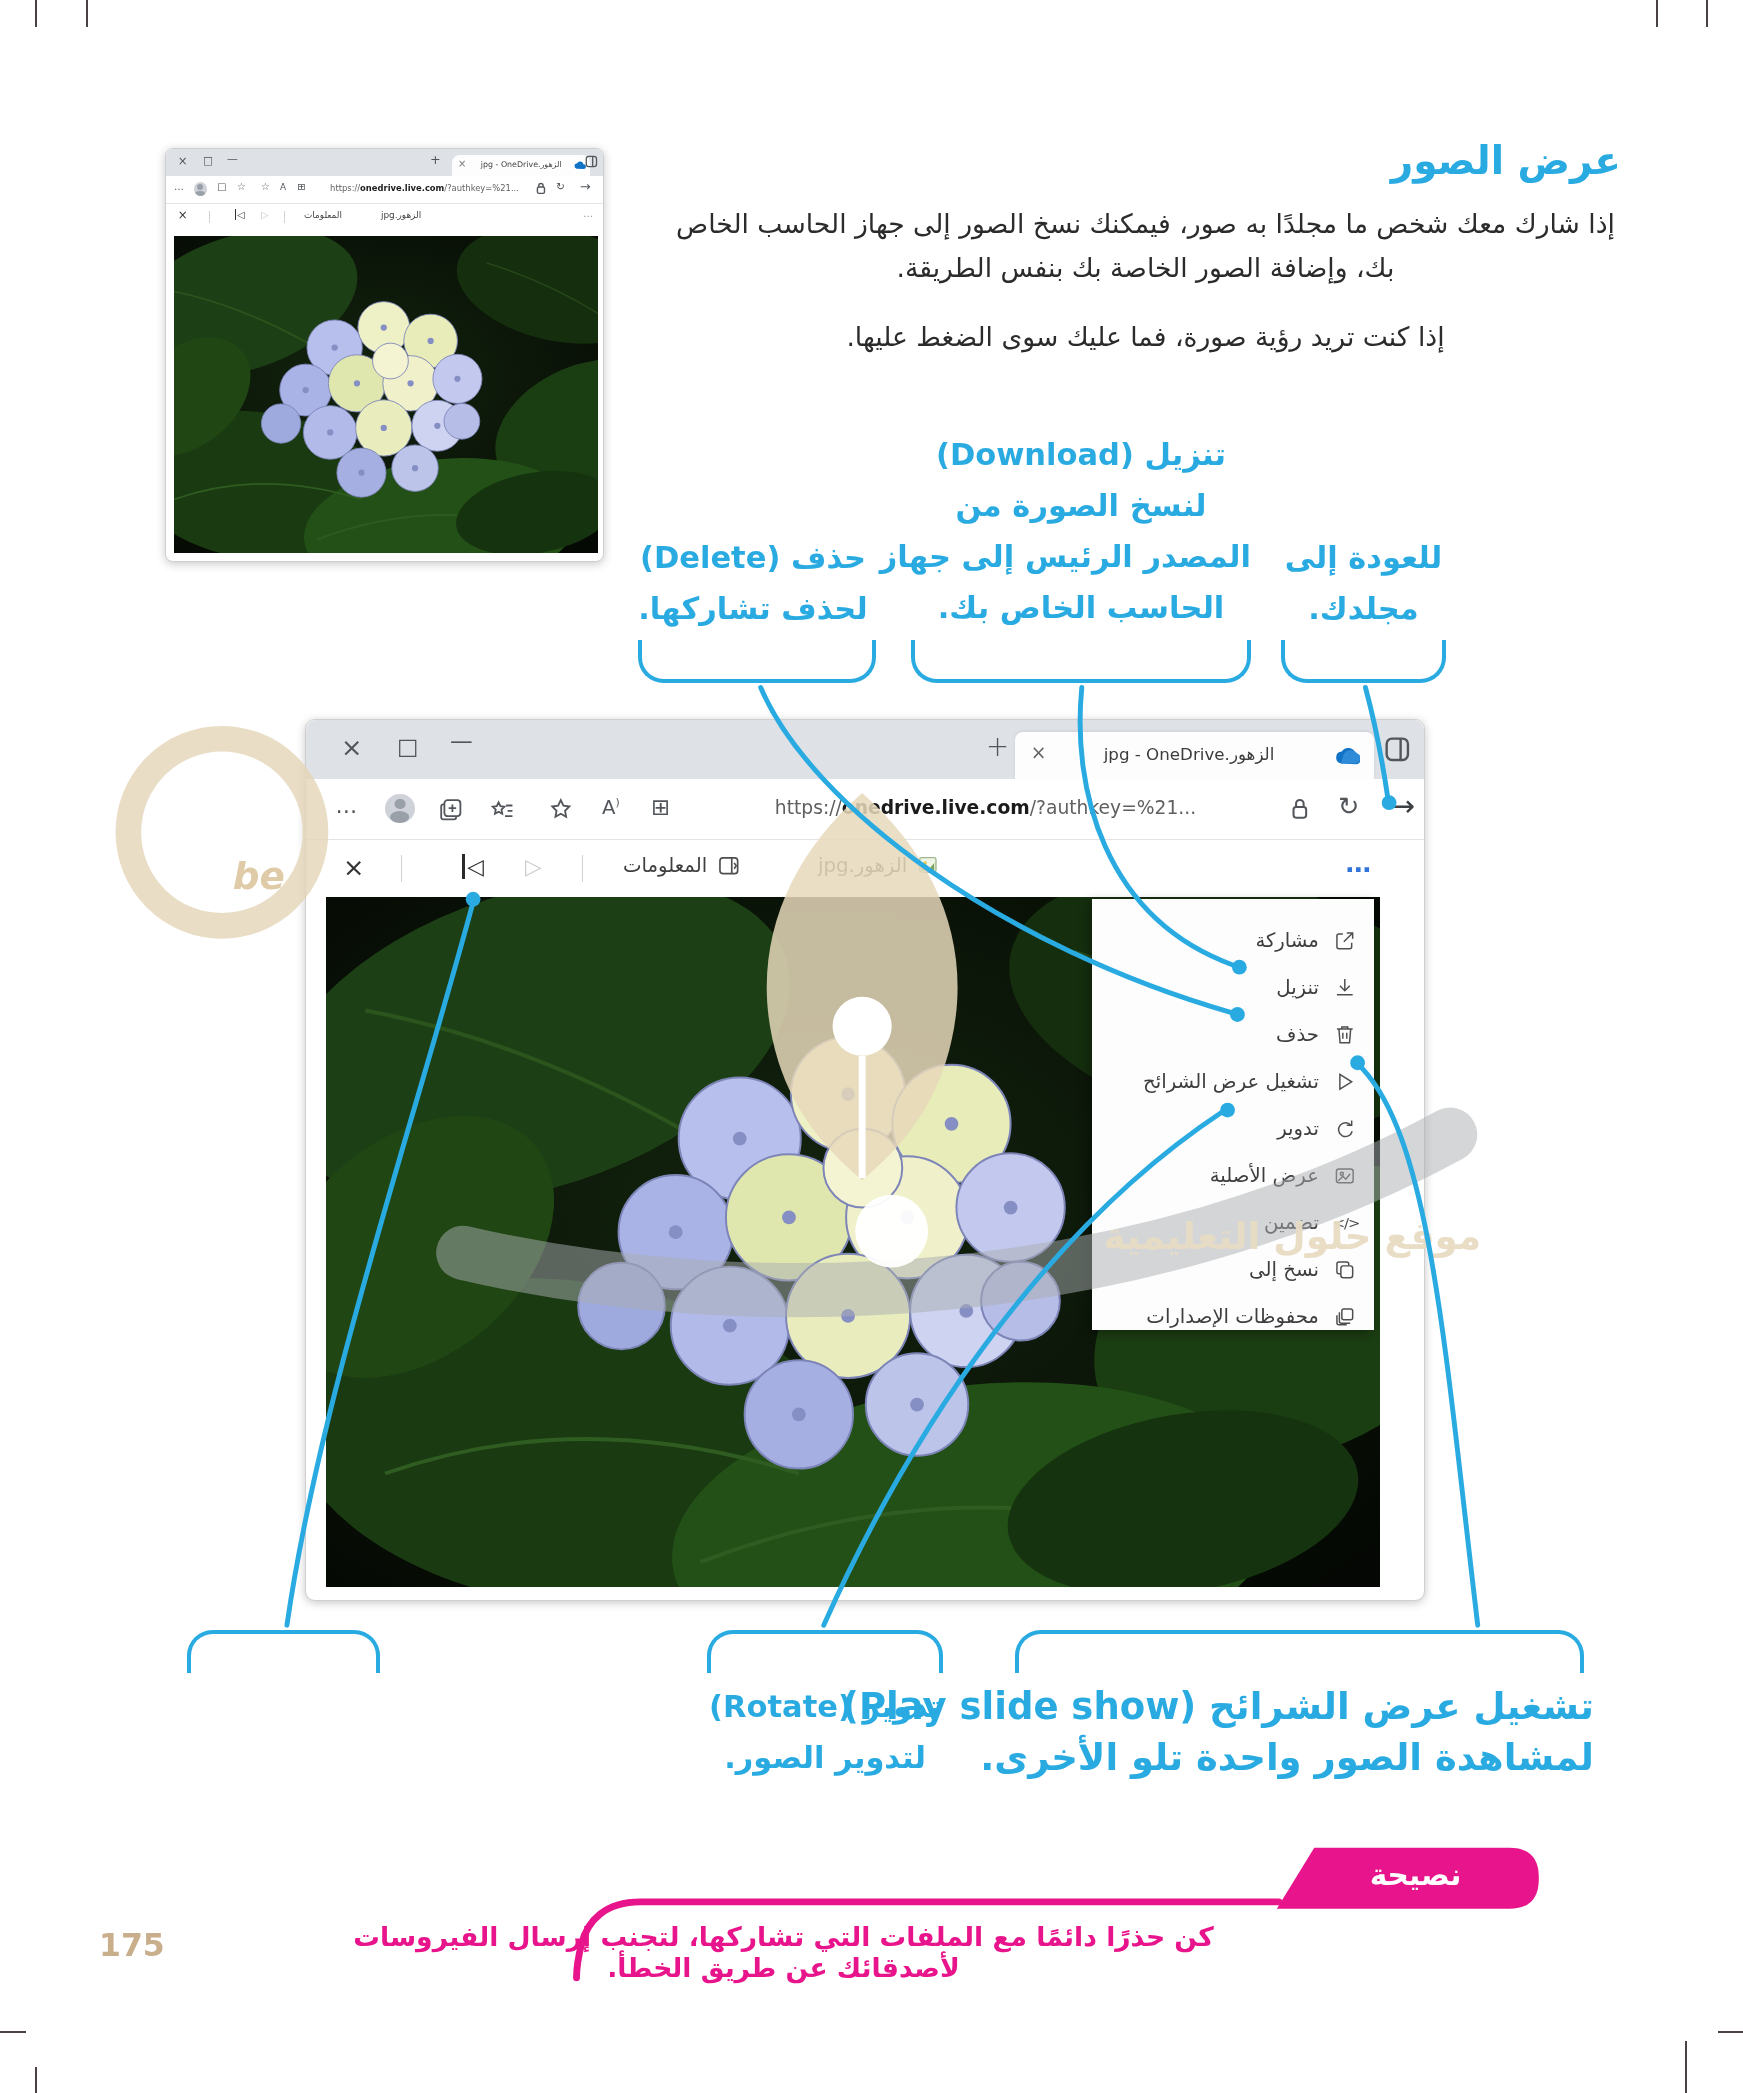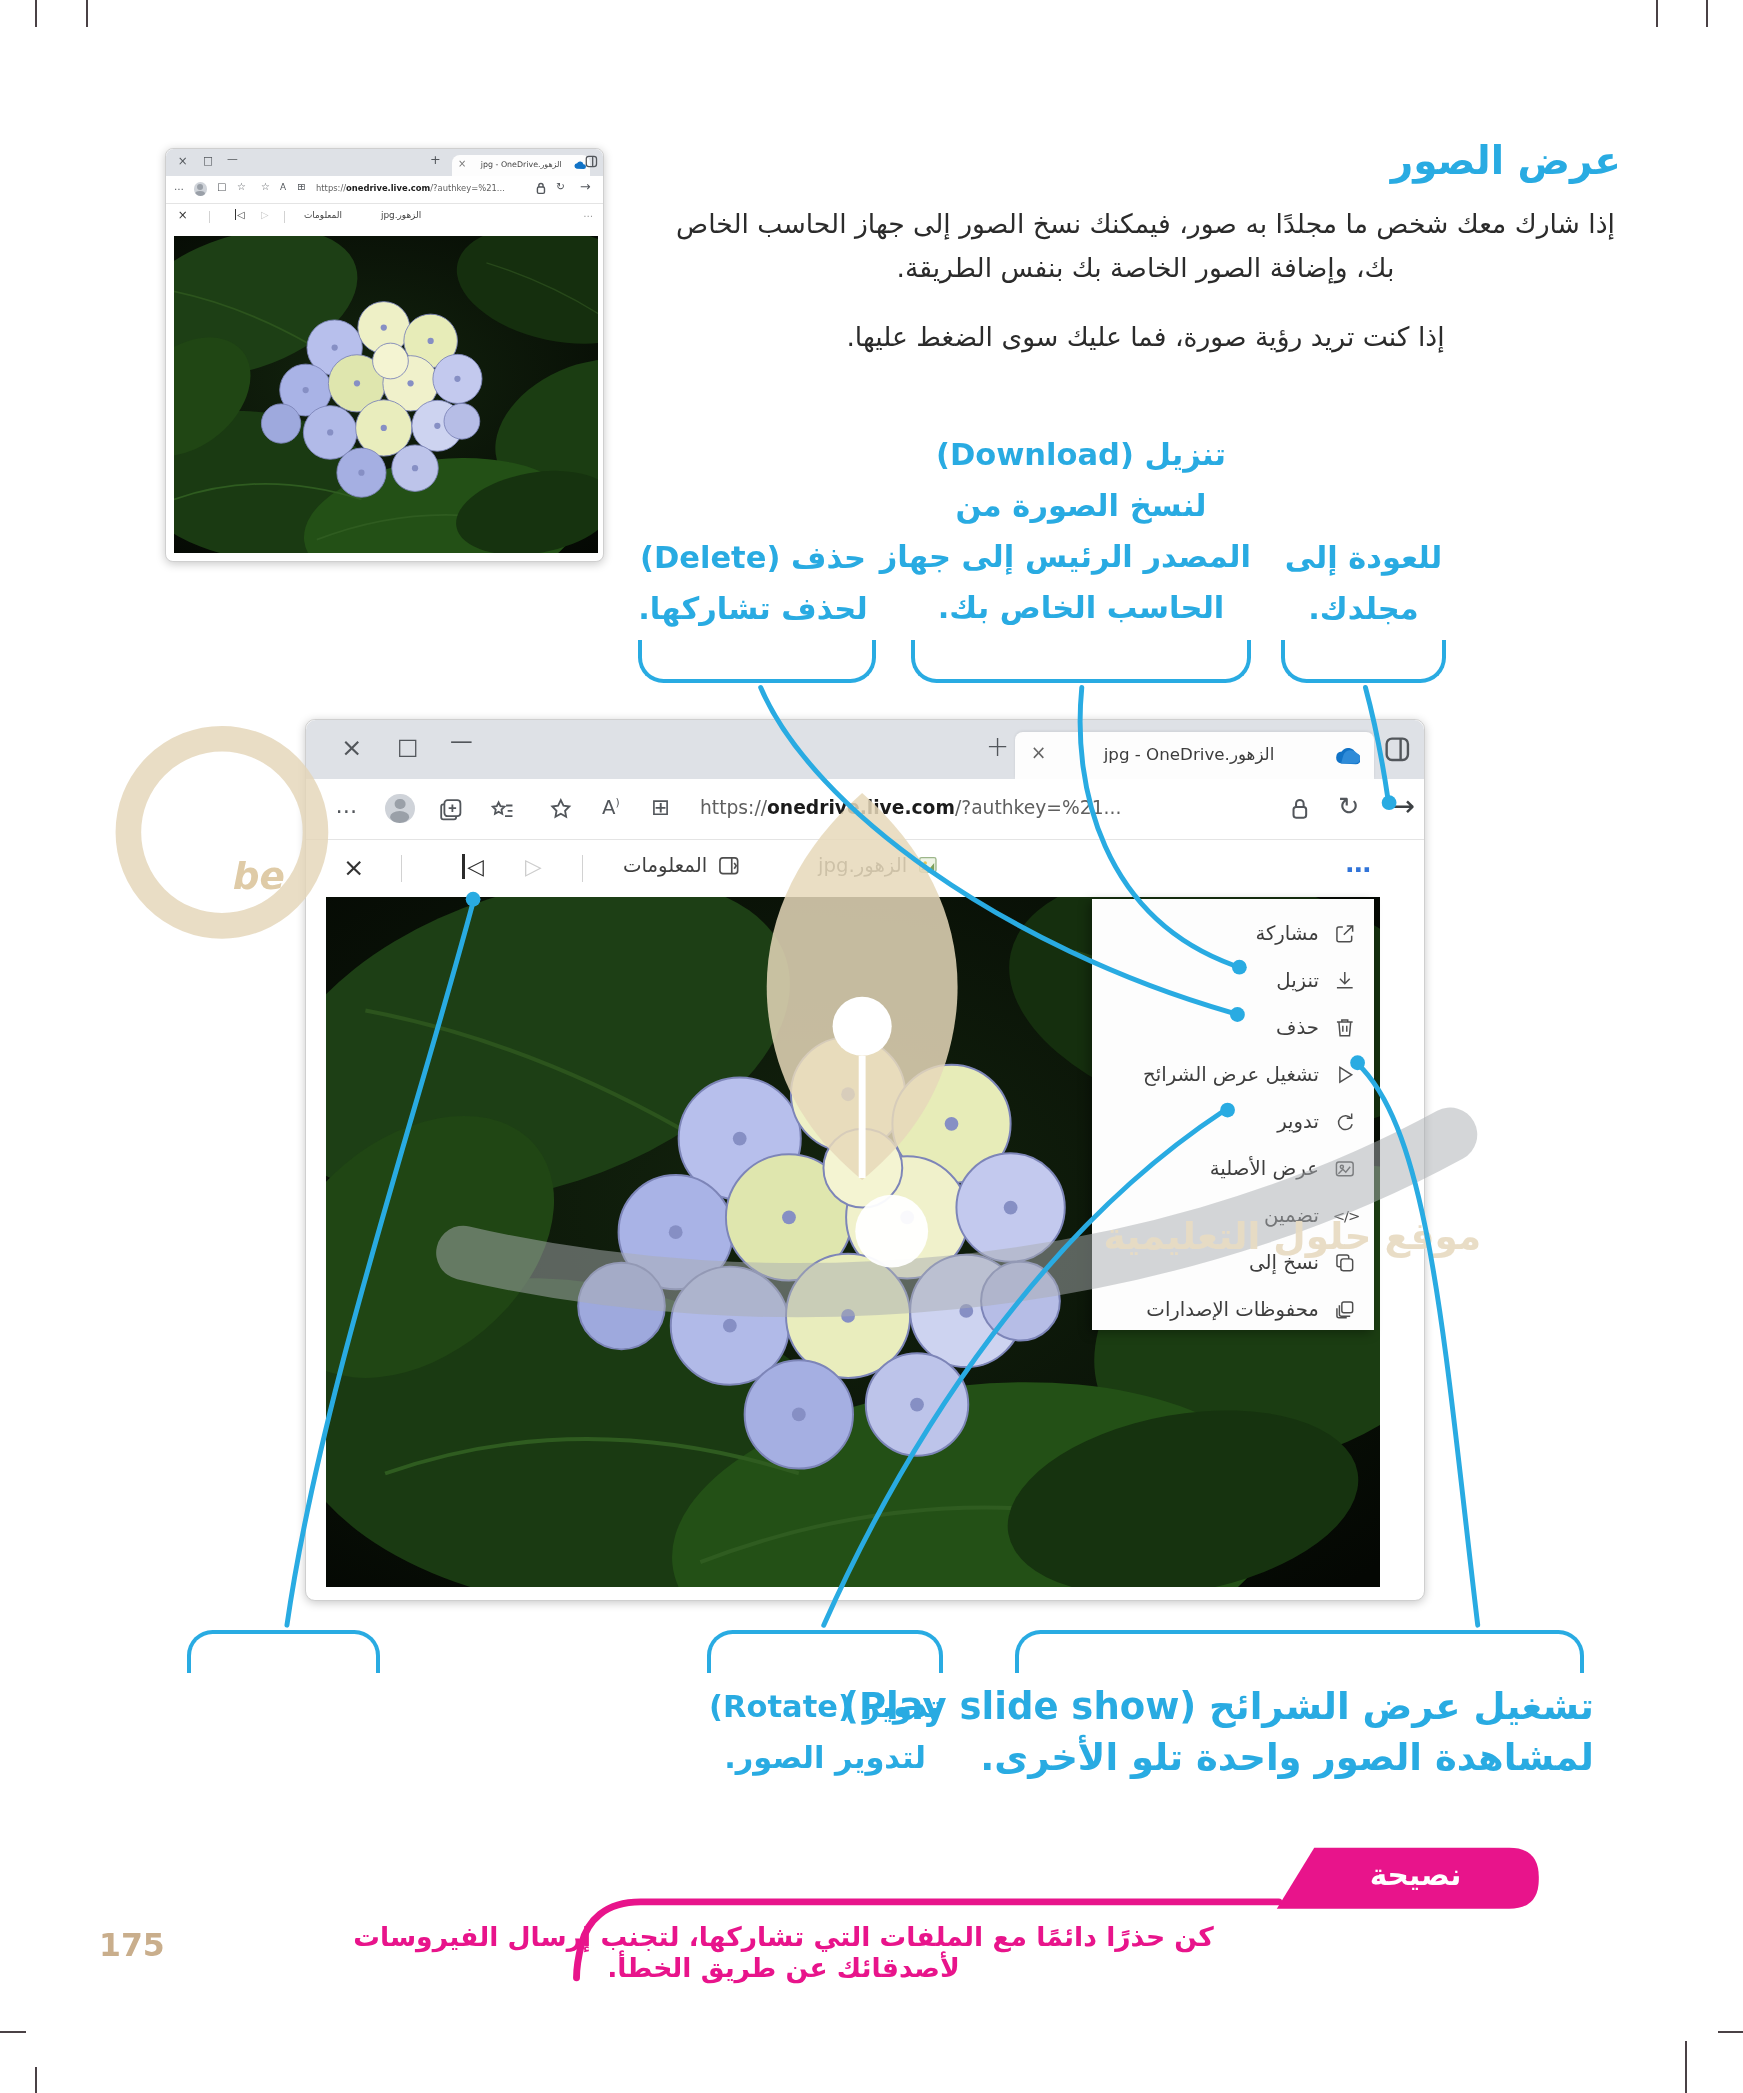--- a/index.html
+++ b/index.html
@@ -24,27 +24,27 @@
 
   
   .bwin { position:absolute; background:#fff; border:1px solid #cfcfcf; border-radius:7.9px;
           box-shadow:0 2px 9.9px rgba(0,0,0,.22); }
   .tabbar { position:absolute; left:0; right:0; top:0; background:#dee1e6; border-radius:7.9px 7.9px 0 0; }
   .addr   { position:absolute; left:0; right:0; background:#fff; border-bottom:1px solid #e4e4e4; }
   .vbar   { position:absolute; left:0; right:0; background:#fff; }
   .gicon  { position:absolute; color:#52565b; }
   .tab    { position:absolute; background:#fdfdfd; border-radius:7.9px 7.9px 0 0; }
   .divider{ position:absolute; width:1px; background:#d2d2d2; }
-  .urltxt { color:#5f5f5f; white-space:nowrap; overflow:hidden; }
+  .urltxt { color:#5f5f5f; white-space:nowrap; overflow:hidden;text-align:center; }
   .urltxt b { color:#1b1b1b; }
   .avatar { position:absolute; border-radius:50%; background:#cfd3d9; overflow:hidden; }
   .avatar i { position:absolute; left:50%; transform:translateX(-50%); background:#9aa0a8; border-radius:50%; }
 
   
-  #menu-panel { position:absolute; background:#fdfdfd; box-shadow:-3px 3px 9.9px rgba(0,0,0,.35); z-index:10; padding:11px 0; }
+  #menu-panel { position:absolute; background:#fdfdfd; box-shadow:-3px 3px 9.9px rgba(0,0,0,.35); z-index:10; padding:18px 0; }
   .mrow { display:flex; flex-direction:row-reverse; align-items:center; gap:13.8px;
           height:47px; padding:0 17.7px 0 9.9px; color:#3e3e3e; font-size:19.7px; direction:ltr; }
   .mrow .lbl { direction:rtl; }
   .micon { width:23.6px; height:23.6px; flex:0 0 23.6px; }
   .micon svg { width:23.6px; height:23.6px; stroke:#4e4e4e; fill:none; stroke-width:1.5; }
   .embed-g { font-size:14.8px; color:#4e4e4e; letter-spacing:-1px; }
 
   
   #wm, #lines, #tipshapes { position:absolute; left:0; top:0; width:1744px; height:2093px; pointer-events:none; }
   #wm { z-index:20; } #lines { z-index:40; } #tipshapes { z-index:30; }

